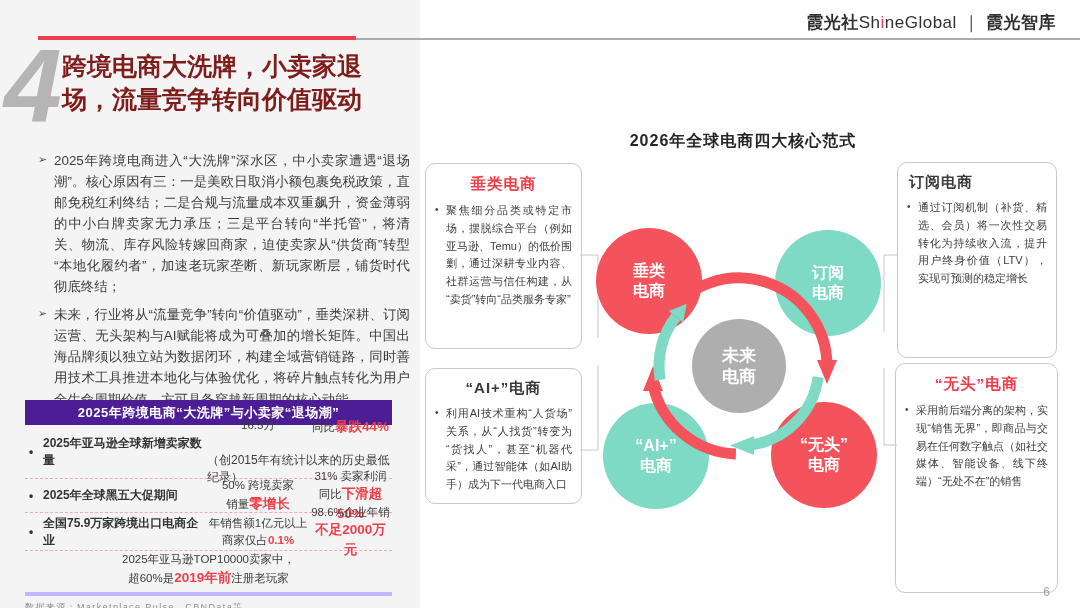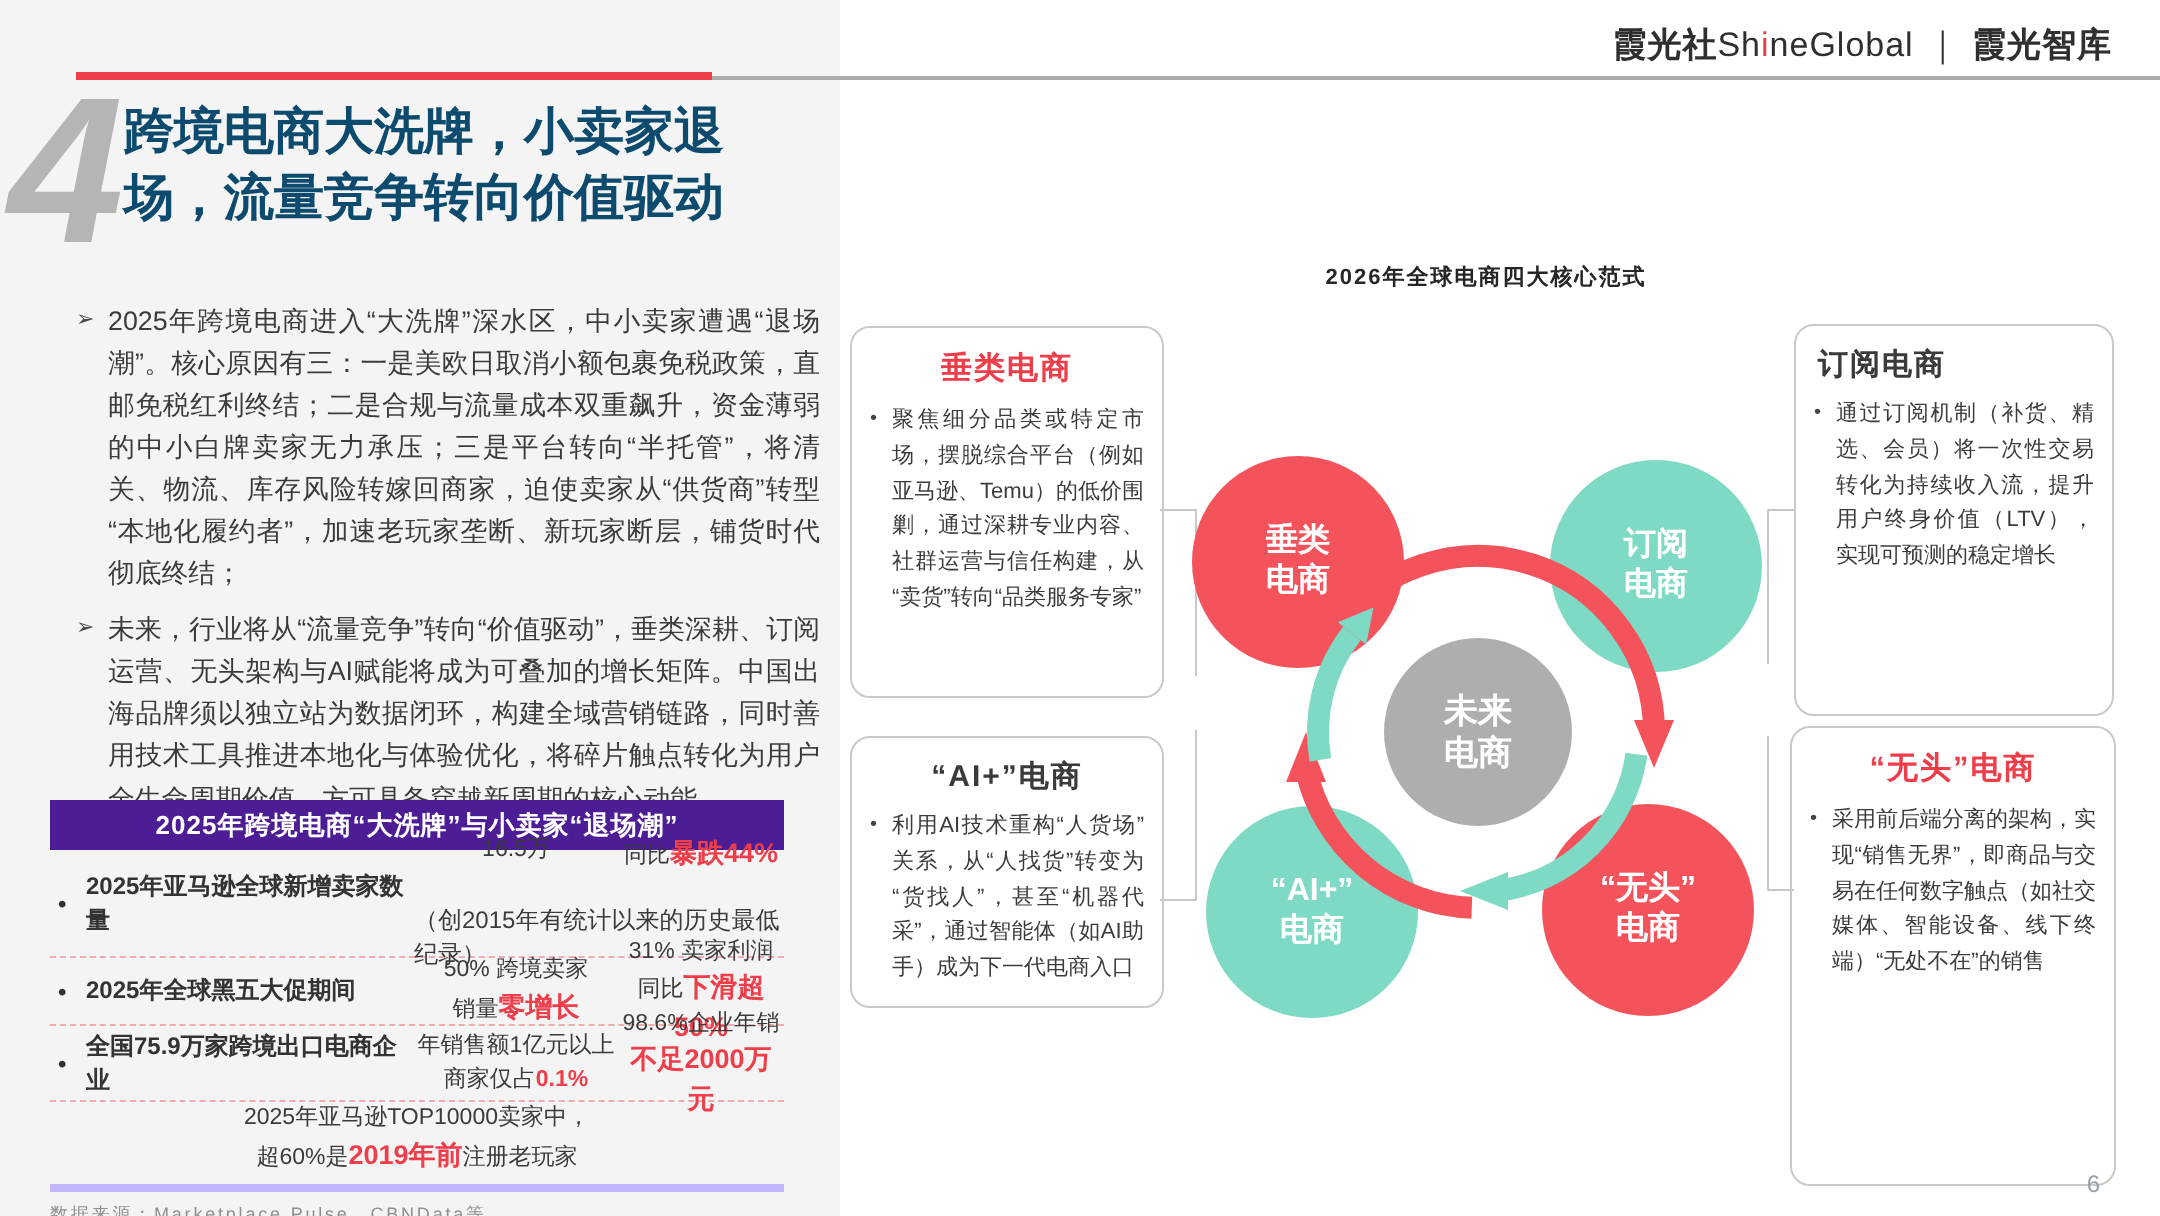--- a/index.html
+++ b/index.html
@@ -12,21 +12,21 @@
   .brand .en{font-weight:500;}
   .brand .i-red{color:#e8414d;}
   .brand .sep{margin:0 6px;color:#2f2f2f;font-weight:400;}
   .rule-red{position:absolute;left:38px;top:36px;width:318px;height:4px;background:#ee3e4a;}
   .rule-gray{position:absolute;left:356px;top:38px;width:724px;height:2px;background:#ababab;}
 
   
   .big-num{position:absolute;left:4px;top:34px;font-size:104px;line-height:1;font-style:italic;
            font-weight:bold;color:#b5b5b5;}
   .page-title{position:absolute;left:62px;top:50px;width:322px;font-size:25px;line-height:1.3;
-              font-weight:bold;color:#0c4a6e;}
+              font-weight:bold;color:#7f1d1d;}
   .bullets{position:absolute;left:38px;top:150px;width:372px;}
   .bullet{display:flex;margin-bottom:7px;}
   .bullet .mk{flex:0 0 16px;font-size:11px;color:#4a4a4a;padding-top:3px;}
   .bullet .tx{font-size:13.4px;line-height:1.57;text-align:justify;color:#3b3b3b;}
 
   .banner{position:absolute;left:25px;top:400px;width:367px;height:25px;background:#4c1d95;
           color:#fff;font-size:13px;font-weight:bold;text-align:center;line-height:25px;letter-spacing:.5px;}
 
   .stat-table{position:absolute;left:25px;top:425px;width:367px;font-size:11.5px;}
   .srow{display:flex;align-items:center;border-bottom:1px dashed #f2aab2;}
@@ -44,21 +44,21 @@
   .r1 .note{text-align:left;margin-top:16px;font-size:12px;color:#3b3b3b;}
   .r2{height:33px;}
   .r3{height:37px;}
   .r4{height:41px;border-bottom:4px solid #c4b5fd;flex-direction:column;}
   .r4 .cell{flex:1;text-align:center;line-height:1.5;font-size:11.5px;}
   .r4 .cell.left{flex:0 0 175px;}
   .src{padding-top:5px;font-size:9px;color:#8f8f8f;letter-spacing:1.4px;}
 
   
   .diagram-title{position:absolute;left:593px;top:131px;width:300px;text-align:center;
-                 font-size:11px;font-weight:bold;color:#262626;letter-spacing:1px;}
+                 font-size:16px;font-weight:bold;color:#262626;letter-spacing:1px;}
   .pbox{position:absolute;background:#fff;border:1px solid #c9c9c9;border-radius:10px;padding:10px 9px 8px 9px;box-sizing:border-box;}
   .pbox .bt{font-size:15px;font-weight:bold;text-align:center;margin-bottom:7px;letter-spacing:1px;}
   .pbox .bt.red{color:#ee3e4a;font-size:15.5px;}
   .pbox .bt.dark{color:#3a3a3a;}
   .pbox .bt.tl-left{text-align:left;padding-left:2px;}
   .pbox .bb{display:flex;}
   .pbox .bb .mk{flex:0 0 11px;font-size:10px;color:#444;padding-top:2px;}
   .pbox .bb .tx{font-size:11px;line-height:1.62;text-align:justify;color:#3c3c3c;}
   .box-tl{left:425px;top:163px;width:157px;height:186px;}
   .box-tr{left:897px;top:162px;width:160px;height:196px;}

